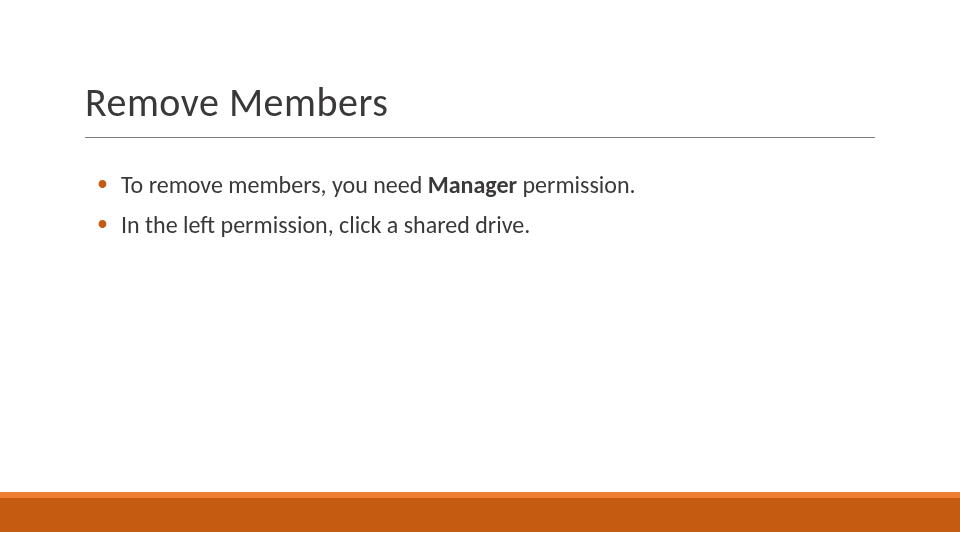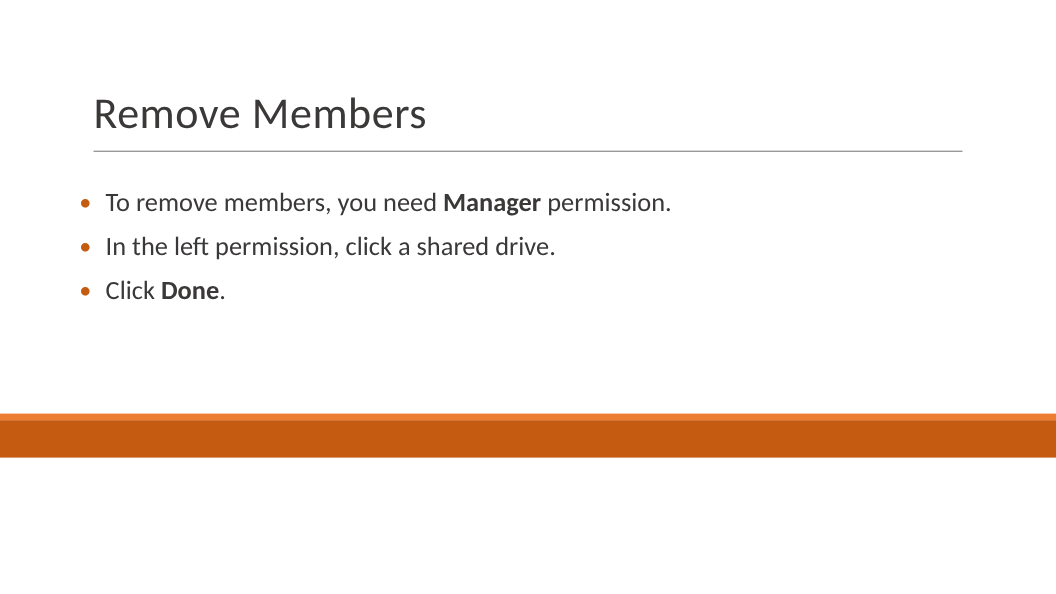--- a/index.html
+++ b/index.html
@@ -1,40 +1,39 @@
 <!DOCTYPE html>
 <html><head>
 <meta charset="utf-8">
 <style>
   * { margin: 0; padding: 0; box-sizing: border-box; }
   html, body { width: 960px; height: 540px; background: #ffffff; font-family: "Segoe UI", "Calibri", Arial, sans-serif; overflow: hidden; }
-  .slide { position: relative; width: 960px; height: 416px; }
+  .slide { position: relative; width: 960px; height: 532px; }
   .title-block { position: absolute; left: 85px; top: 78px; width: 790px; }
   .title-text { font-size: 40px; font-weight: 400; color: #3b3838; letter-spacing: 0.5px; }
   .title-rule { margin-top: 10px; height: 0; border-top: 1px solid #7f7f7f; width: 100%; }
-  .content { position: absolute; left: 68px; top: 170px; width: 790px; }
+  .content { position: absolute; left: 93px; top: 170px; width: 790px; }
   .bullet-list { list-style: none; }
   .bullet-item { position: relative; padding-left: 28px; font-size: 24px; line-height: 1.25; color: #3b3838; margin-bottom: 10px; }
   .bullet-item::before { content: "•"; position: absolute; left: 4px; top: 0; color: #c55a11; font-size: 22px; line-height: 1.25; }
   .bottom-bar { position: absolute; left: 0; bottom: 0; width: 100%; height: 34px; background: #c55a11; }
   .bottom-accent { position: absolute; left: 0; bottom: 34px; width: 100%; height: 6px; background: #ed7d31; }
   b { font-weight: 700; }
 </style>
 </head>
 <body>
 
 <div class="slide">
   <div class="title-block">
     <div class="title-text">Remove Members</div>
     <div class="title-rule"></div>
   </div>
 
   <div class="content">
     <ul class="bullet-list">
       <li class="bullet-item">To remove members, you need <b>Manager</b> permission.</li>
       <li class="bullet-item">In the left permission, click a shared drive.</li>
-      <li class="bullet-item">Click <b>Done</b>.</li>
     </ul>
   </div>
 
   <div class="bottom-accent"></div>
   <div class="bottom-bar"></div>
 </div>
 
 </body></html>

